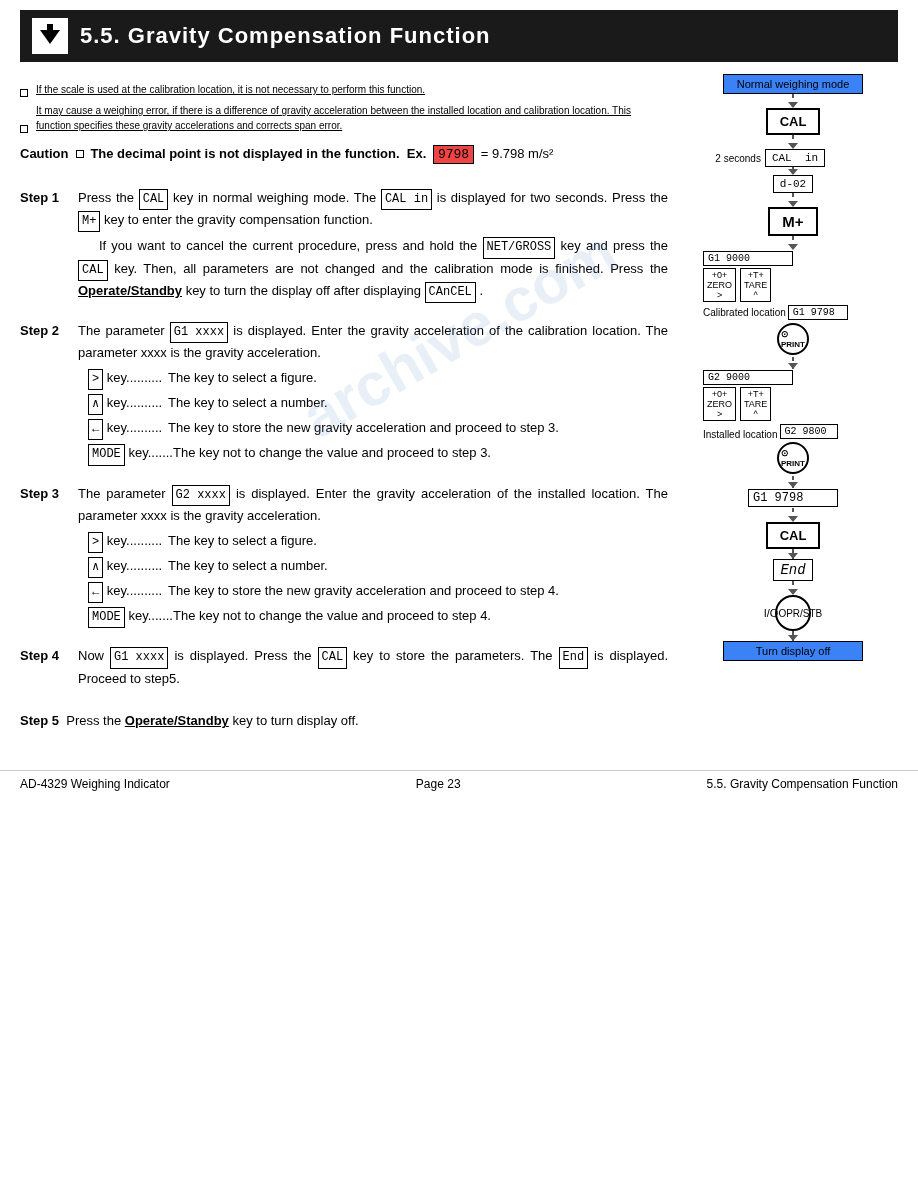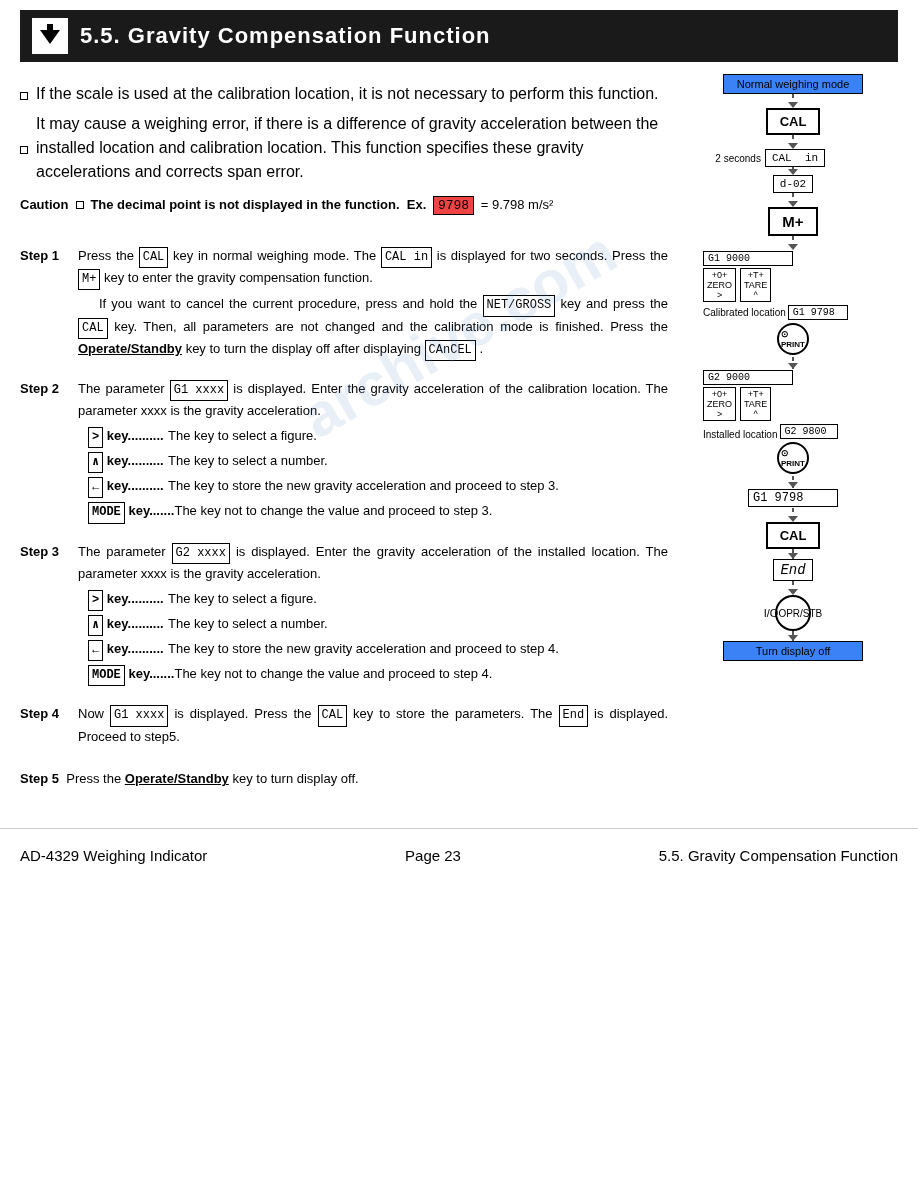--- a/index.html
+++ b/index.html
@@ -61,40 +61,41 @@
       flex-direction: column;
       align-items: center;
     }
 
     
     .bullet-section {
       margin: 8px 0 12px 0;
     }
     .bullet-item {
       display: flex;
-      align-items: center;
+      align-items: flex-end;
       margin-bottom: 6px;
-      font-size: 16px;
+      font-size: 10px;
       line-height: 1.5;
+      text-decoration: underline;
     }
     .bullet-sq {
       display: inline-block;
       width: 8px;
       height: 8px;
       border: 1px solid #000;
       margin-right: 8px;
       margin-top: 4px;
       flex-shrink: 0;
     }
 
     
     .caution-section {
       display: flex;
       align-items: baseline;
-      margin: 10px 0 31px 0;
+      margin: 10px 0 24px 0;
       font-size: 13px;
       flex-wrap: wrap;
     }
     .caution-label {
       font-weight: bold;
       margin-right: 8px;
     }
     .caution-sq {
       display: inline-block;
       width: 8px;
@@ -140,34 +141,33 @@
       margin: 4px 0 4px 10px;
     }
     .key-row {
       display: flex;
       align-items: flex-start;
       margin-bottom: 3px;
     }
     .key-cell {
       min-width: 80px;
       flex-shrink: 0;
-      font-weight: bold;
     }
     .key-desc {
       flex: 1;
       text-align: justify;
     }
 
     
     .footer {
       border-top: 1px solid #ccc;
       display: flex;
       justify-content: space-between;
-      padding: 18px 20px;
-      font-size: 15px;
+      padding: 6px 20px;
+      font-size: 12px;
       margin-top: 10px;
     }
 
     
     .flowchart {
       display: flex;
       flex-direction: column;
       align-items: center;
       font-size: 11px;
       width: 200px;

